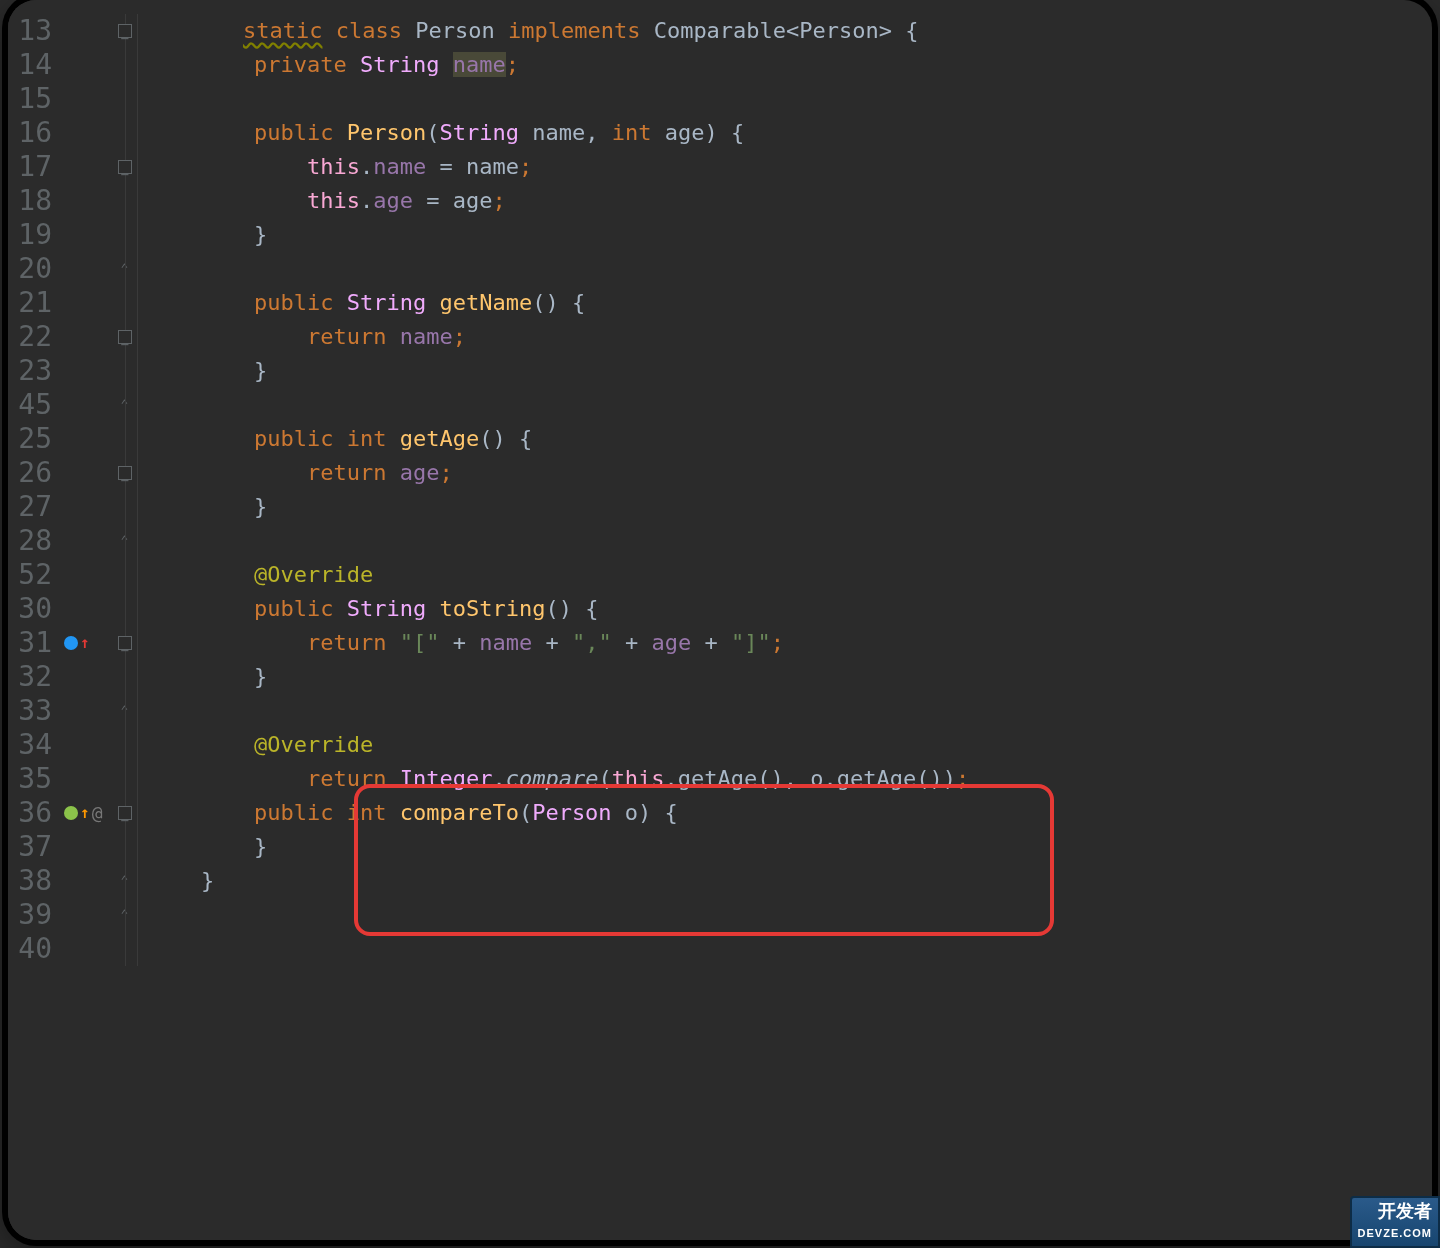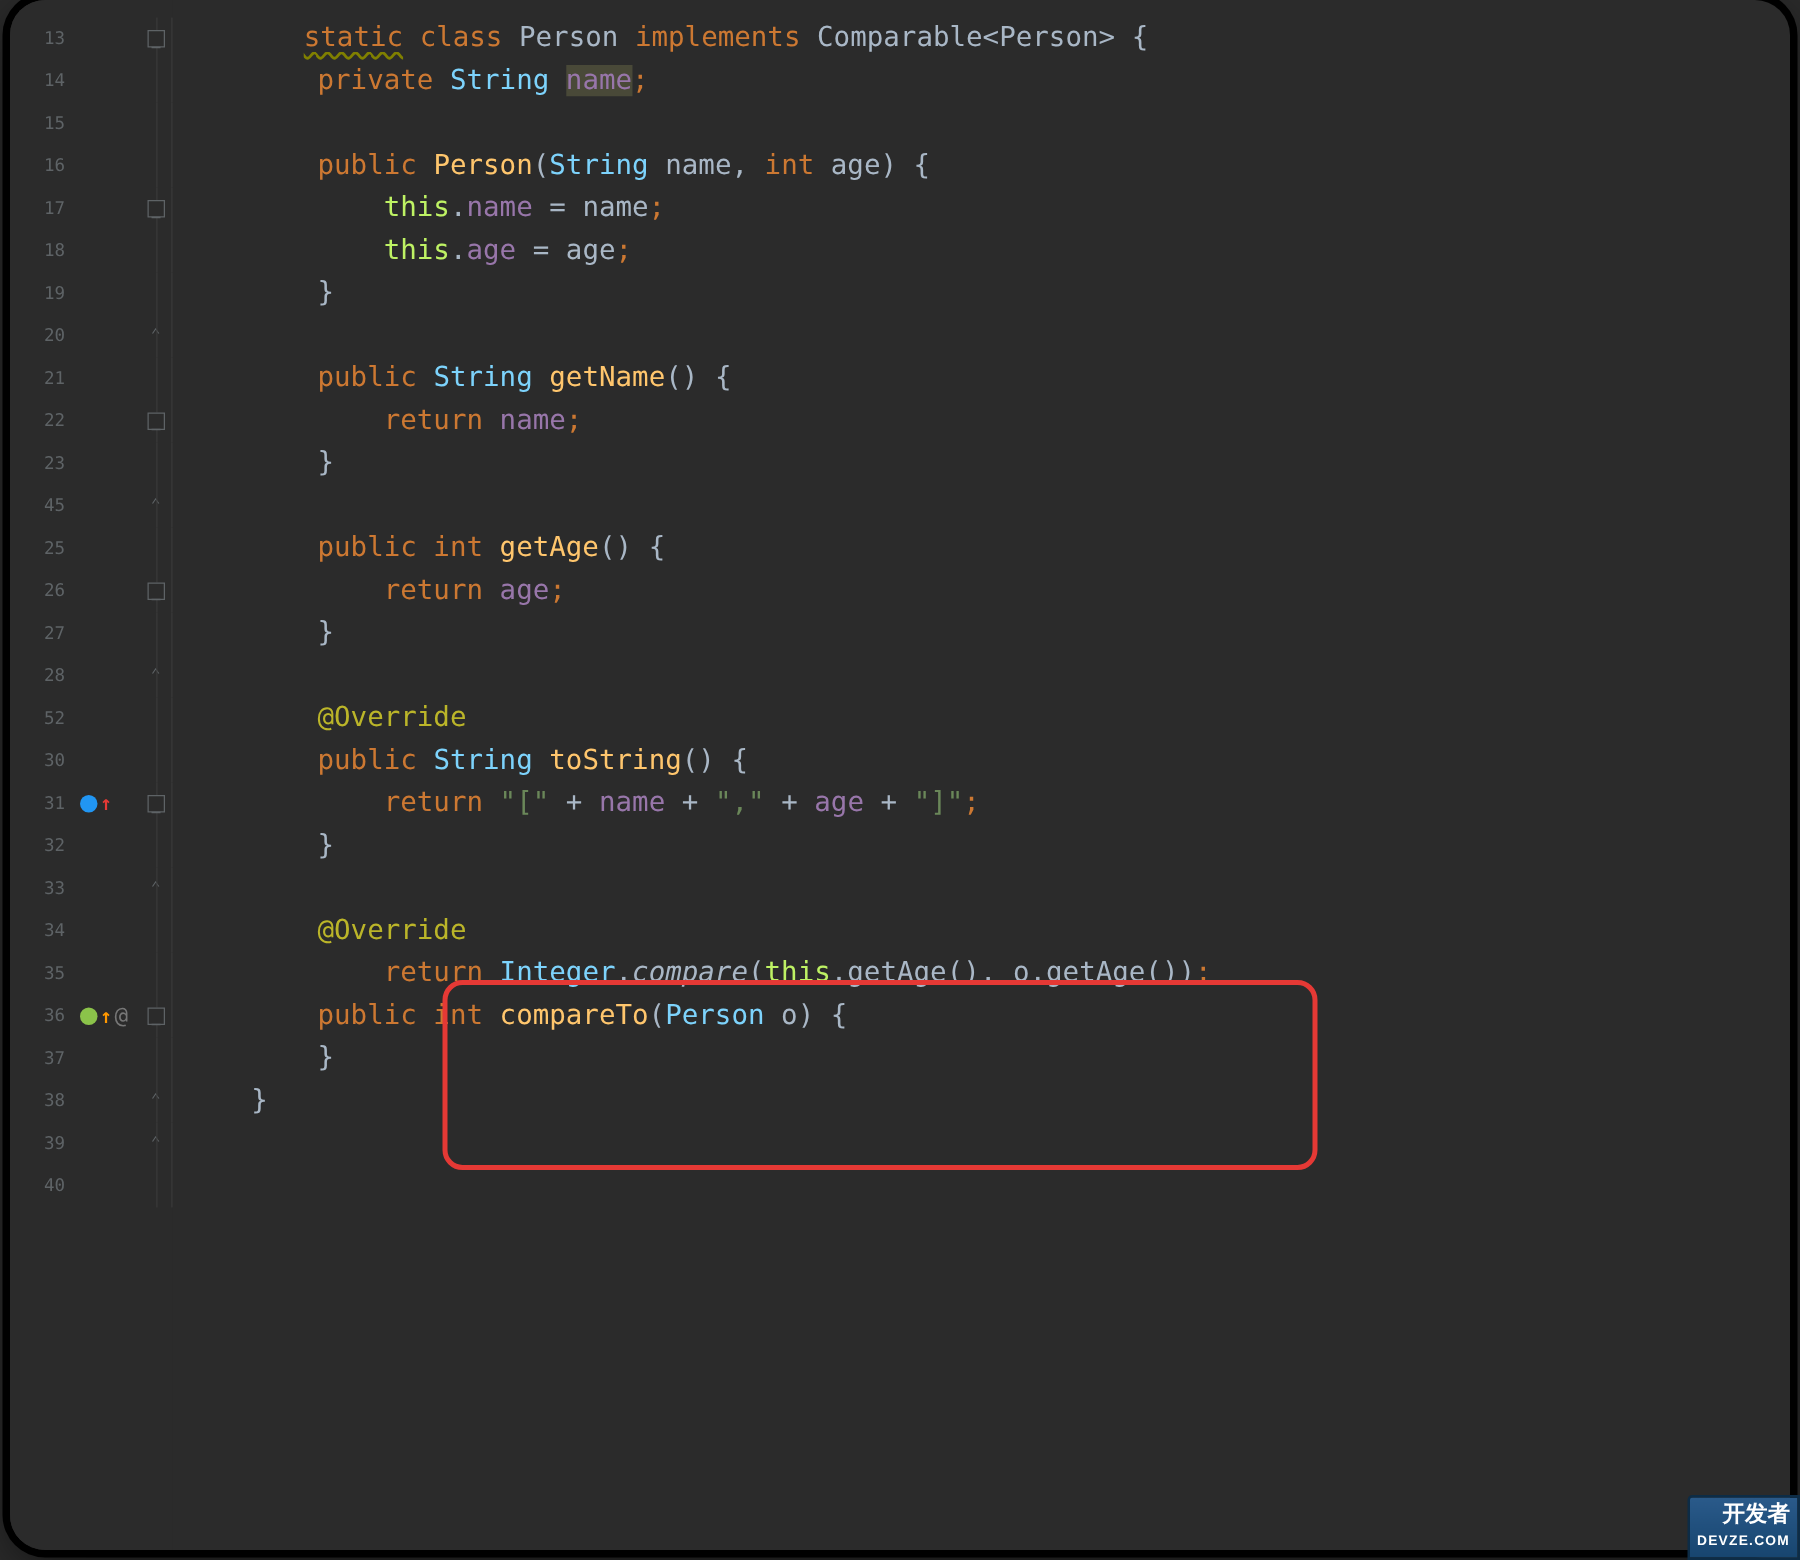--- a/index.html
+++ b/index.html
@@ -37,21 +37,21 @@
 .line-row {
   display: flex;
   height: 34px;
   line-height: 34px;
 }
 .lineno {
   width: 50px;
   text-align: right;
   color: #5e6366;
   padding-right: 6px;
-  font-size: 14px;
+  font-size: 28px;
 }
 .marks {
   width: 54px;
   display: flex;
   align-items: center;
   gap: 2px;
   padding-left: 6px;
 }
 .fold-col {
   width: 26px;
@@ -93,27 +93,27 @@
   position: relative;
 }
 .code-line {
   height: 34px;
   line-height: 34px;
   white-space: pre;
   padding-left: 10px;
 }
 
 .kw { color: #cc7832; }
-.type { color: #7dd3fc; }
+.type { color: #f0abfc; }
 .cls { color: #a9b7c6; }
 .fn { color: #ffc66d; }
 .str { color: #6a8759; }
 .ann { color: #bbb529; }
 .punct { color: #a9b7c6; }
-.this { color: #bef264; }
+.this { color: #f9a8d4; }
 .field { color: #9876aa; }
 .fieldhl { color: #9876aa; background: rgba(128,128,80,.35); }
 .brace { color: #a9b7c6; }
 .semi { color: #cc7832; }
 .ital { font-style: italic; }
 .warn { text-decoration: underline wavy #808000; text-underline-offset: 4px; margin-left: 42px; }
 .red-box {
   position: absolute;
   border: 4px solid #e53935;
   border-radius: 16px;

